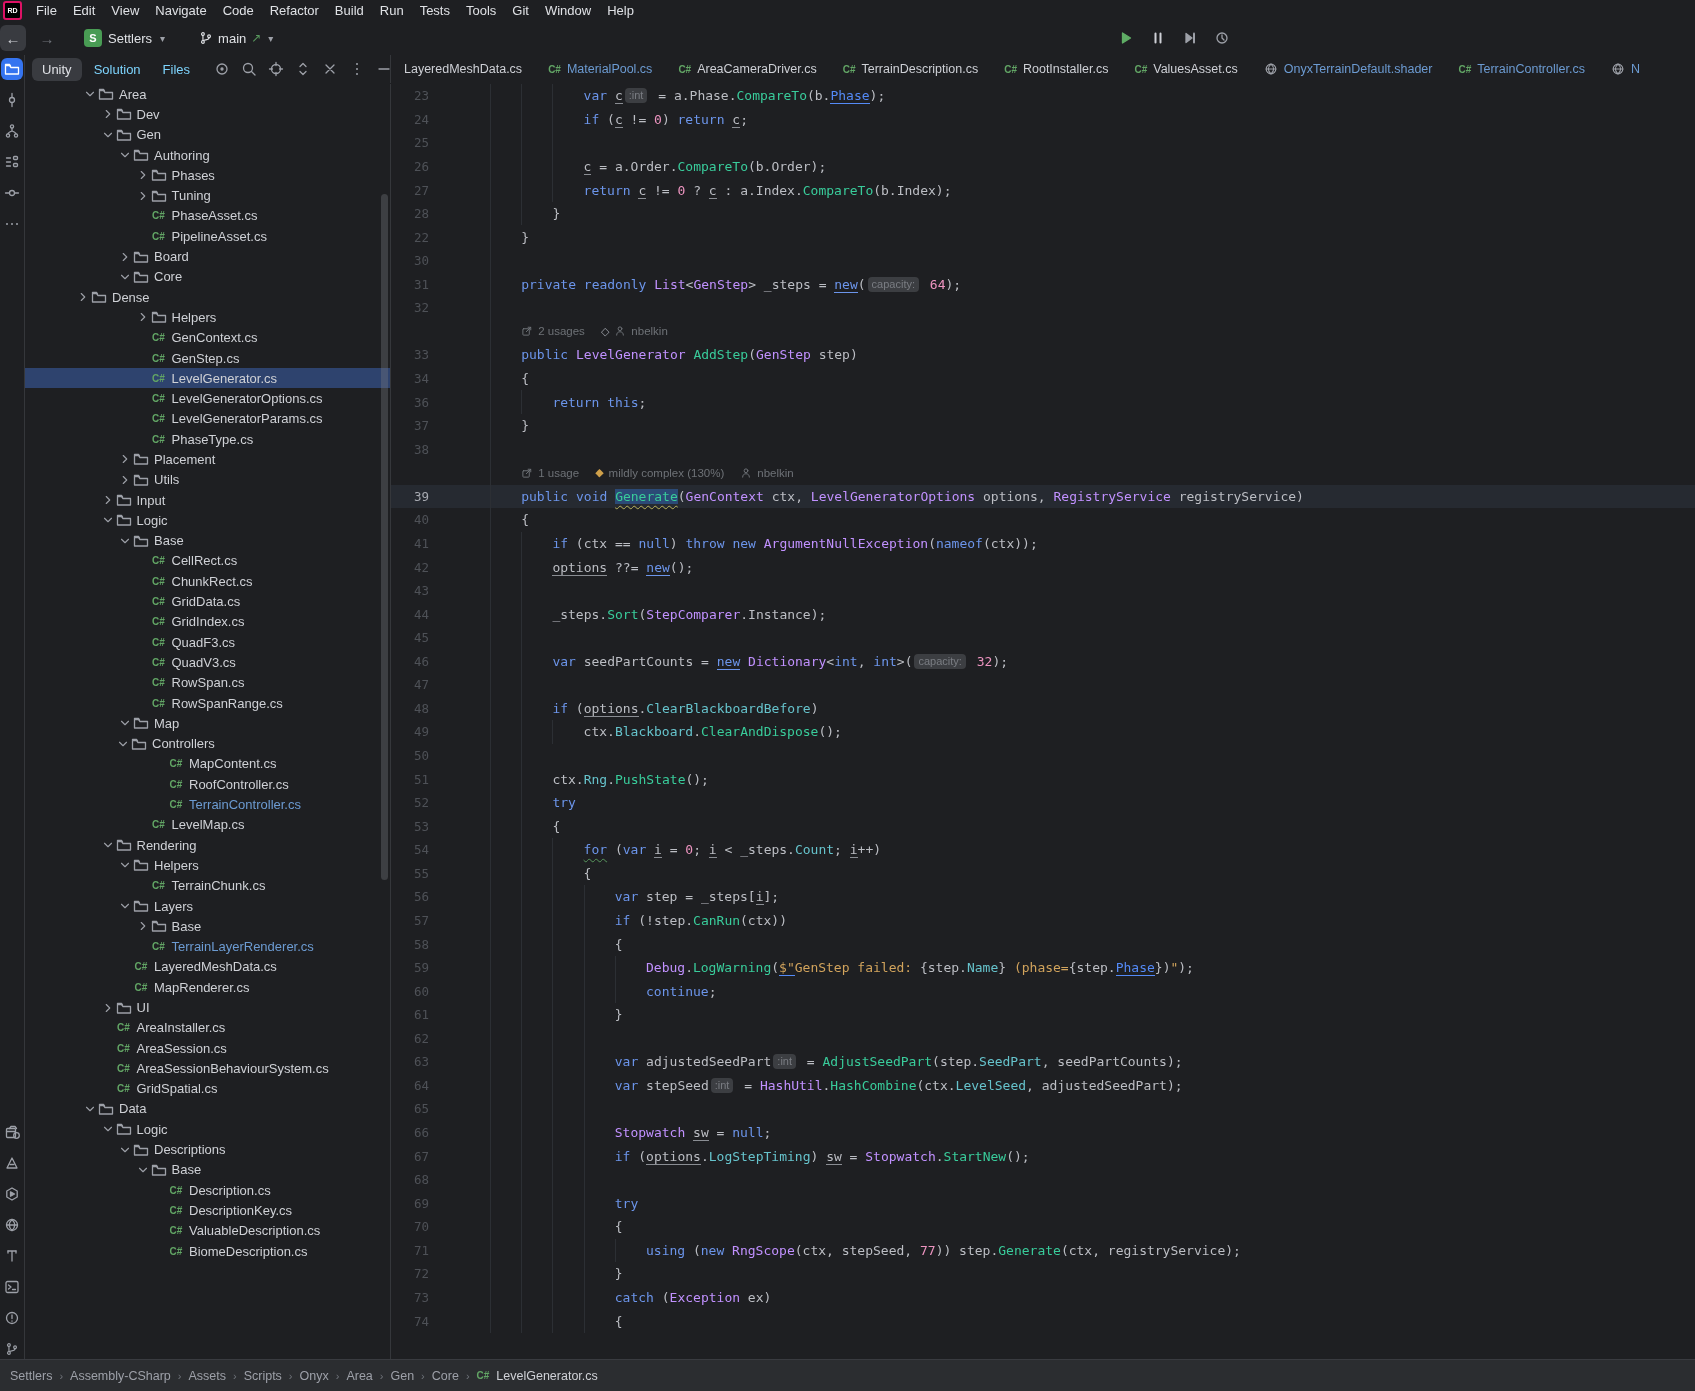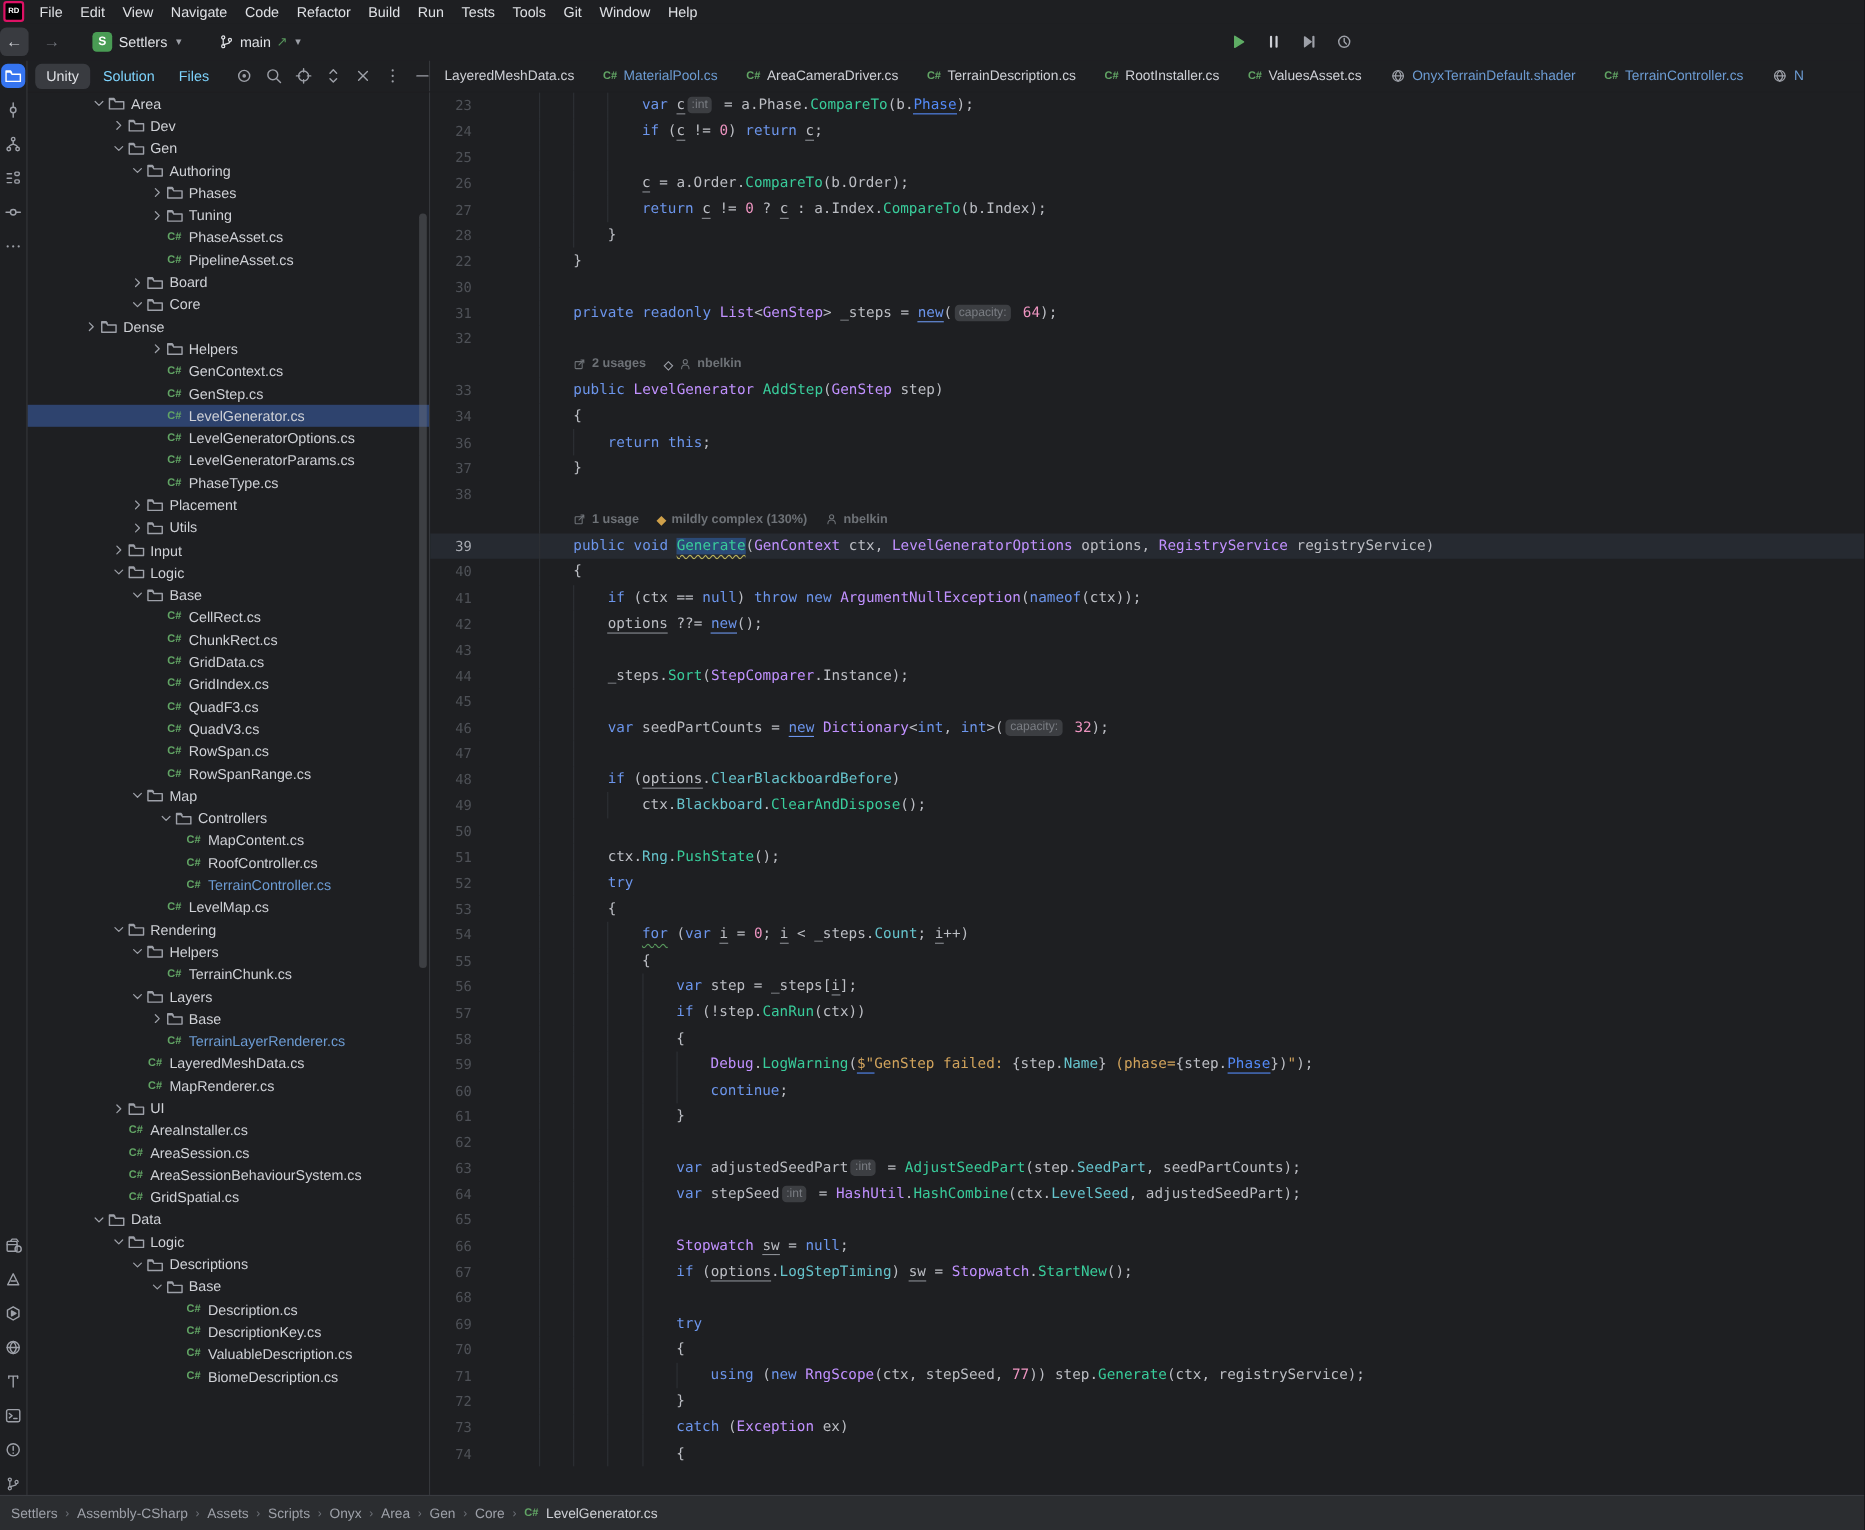--- a/index.html
+++ b/index.html
@@ -60,21 +60,21 @@
   .sg-k{color:#6c95eb;} .sg-t{color:#c191ff;} .sg-m{color:#39cc9b;} .sg-p{color:#66c3cc;}
   .sg-n{color:#ed94c0;} .sg-s{color:#d1a35c;} .sg-v{color:#bcbec4;}
   .sg-mut{color:#bcbec4;border-bottom:1px solid #8a8d93;}
   .sg-link{color:#548af7;border-bottom:1px solid #548af7;}
   .sg-newk{color:#6c95eb;border-bottom:1px solid #6c95eb;}
   .sg-su{color:#d1a35c;border-bottom:1px solid #548af7;}
   .sg-gen{color:#39cc9b;background:#2b4a76;text-decoration:underline wavy #b9b25c 1px;text-underline-offset:4px;}
   .sg-forw{color:#6c95eb;text-decoration:underline wavy #57965c 1px;text-underline-offset:4px;}
   .sg-chip{display:inline-block;background:#3c3e42;color:#7a7d83;border-radius:4px;padding:0 4px;margin:0 3px 0 2px;
            font-size:11px;line-height:15px;vertical-align:1px;font-family:"Liberation Sans",sans-serif;}
-  .annrow{font-family:"Liberation Sans",sans-serif;font-size:11.5px;color:#6e7277;display:inline-flex;gap:5px;font-weight:bold;}
+  .annrow{font-family:"Liberation Sans",sans-serif;font-size:11.5px;color:#6e7277;display:inline-flex;align-items:center;gap:5px;}
   .annrow .dia-o{color:#9da0a8;font-size:11px;}
   .annrow .dia-f{color:#cfa04a;font-size:11px;}
   .ann-gap{width:6px;}
   
   .bottombar{position:absolute;left:0;right:0;bottom:0;height:31px;background:#2b2d30;border-top:1px solid #393b40;
              display:flex;align-items:center;padding-left:10px;gap:7px;font-size:12.5px;color:#9da0a8;z-index:6;}
   .bc-sep{color:#6f737a;font-size:11px;}
   .bc-last{color:#cfd1d6;}
   svg{display:block;}
 </style>
@@ -624,21 +624,21 @@
             <path d="M4 6 l4 4 4-4"></path>
           </svg>
         </span>
         <span class="tfold">
           <svg width="16" height="16" viewBox="0 0 16 16" fill="none" stroke="currentColor" stroke-width="1.3" stroke-linecap="round" stroke-linejoin="round">
             <path d="M1.5 4.5 h4 l1.5 2 h7.5 v6.5 h-13 z M1.5 4.5 v-1 h4 l1 1.3"></path>
           </svg>
         </span>
         <span class="tlabel">Map</span>
       </div>
-      <div class="trow" style="padding-left: 119px;">
+      <div class="trow" style="padding-left: 91px;">
         <span class="tchev">
           <svg width="14" height="14" viewBox="0 0 16 16" fill="none" stroke="currentColor" stroke-width="1.3" stroke-linecap="round" stroke-linejoin="round">
             <path d="M4 6 l4 4 4-4"></path>
           </svg>
         </span>
         <span class="tfold">
           <svg width="16" height="16" viewBox="0 0 16 16" fill="none" stroke="currentColor" stroke-width="1.3" stroke-linecap="round" stroke-linejoin="round">
             <path d="M1.5 4.5 h4 l1.5 2 h7.5 v6.5 h-13 z M1.5 4.5 v-1 h4 l1 1.3"></path>
           </svg>
         </span>

